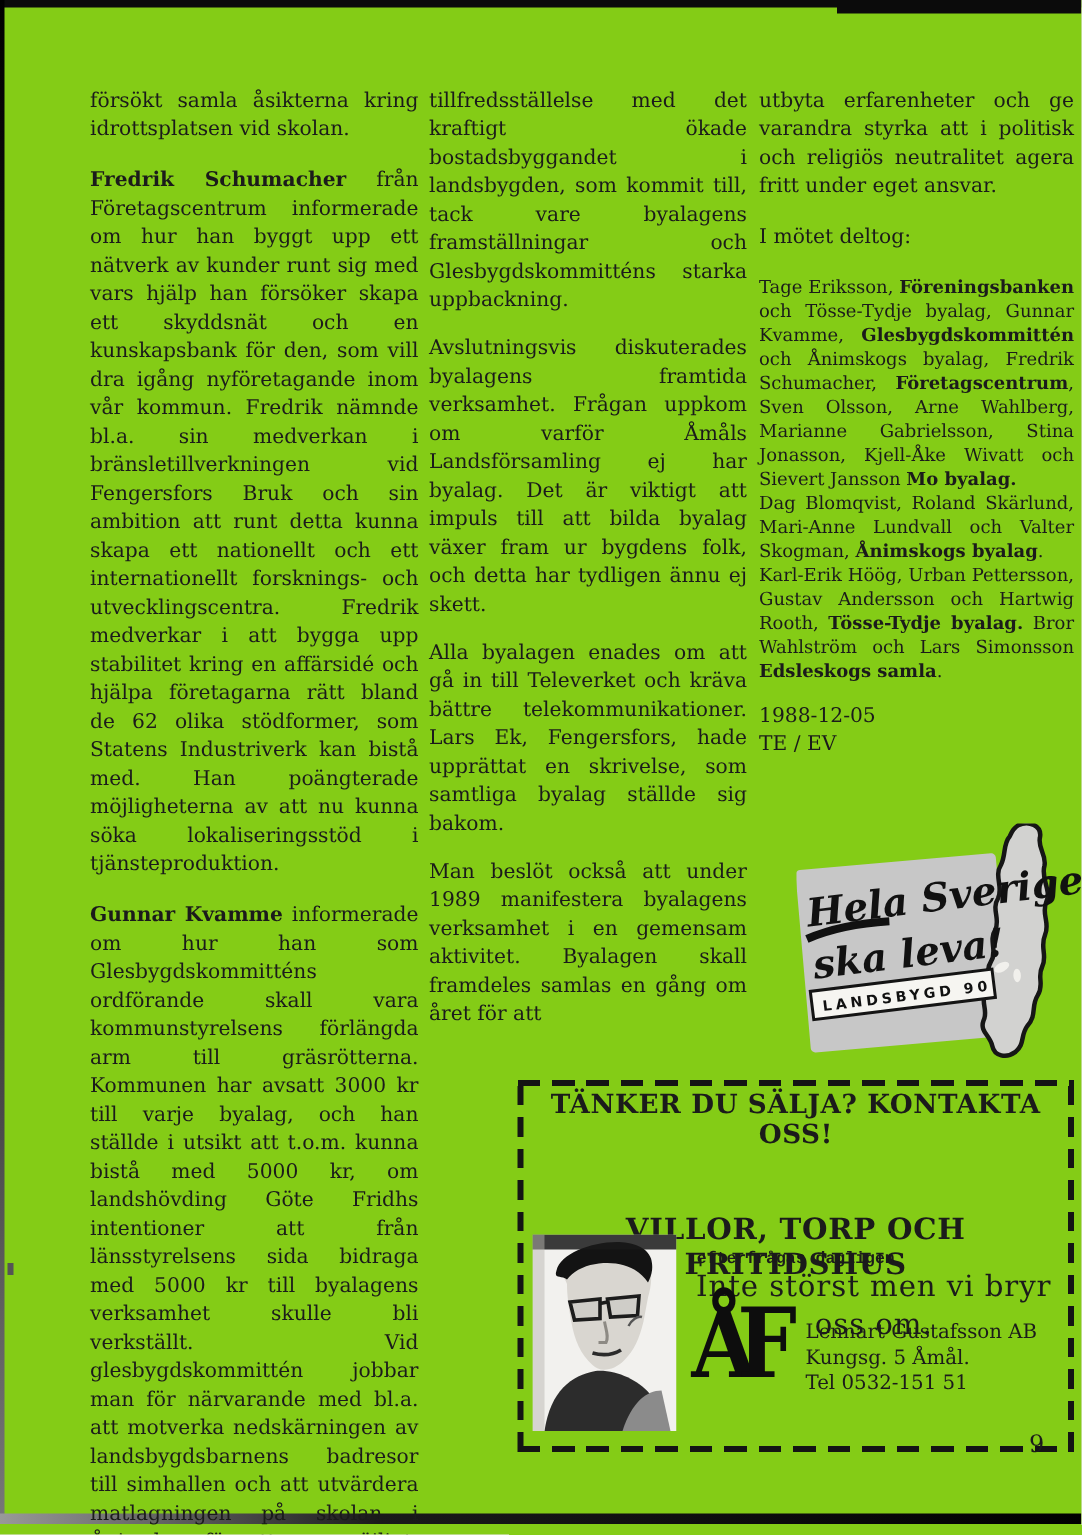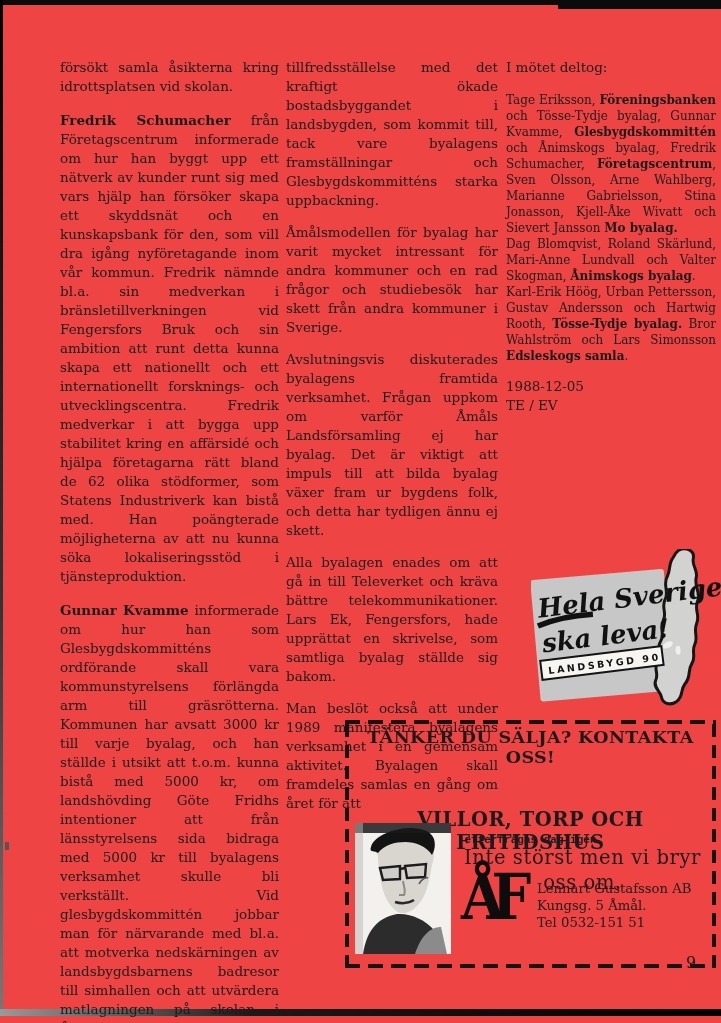--- a/index.html
+++ b/index.html
@@ -1,18 +1,18 @@
 <!DOCTYPE html>
 <html><head>
 <meta charset="utf-8">
 <style>
   html,body { margin:0; padding:0; background:#e8e8e6; }
   .page {
     position:relative; width:721px; height:1023px;
-    background:#ef4444; overflow:hidden;
+    background:#84cc16; overflow:hidden;
     font-family:"DejaVu Serif", serif; color:#1b1b1b;
   }
   
   .edge-top    { position:absolute; top:0; left:0; width:100%; height:5px; background:#0b0b0b; }
   .edge-top-rt { position:absolute; top:0; left:558px; right:0; height:9px; background:#0b0b0b; }
   .edge-left   { position:absolute; top:0; left:0; width:3px; height:1012px;
                  background:linear-gradient(#000 0%, #333 60%, #777 100%); }
   .edge-bottom { position:absolute; top:1009px; left:0; width:100%; height:7px;
                  background:linear-gradient(90deg,#999 0%, #1a1a1a 35%, #000 100%); }
   .speck { position:absolute; left:5px; top:842px; width:4px; height:8px; background:#555; }
@@ -79,28 +79,28 @@
   <div class="speck"></div>
 
   <div class="col" id="col1">
       <p><span>försökt samla åsikterna kring idrottsplatsen vid skolan.</span></p>
       <p><span class="bold">Fredrik Schumacher</span><span> från Företagscentrum informerade om hur han byggt upp ett nätverk av kunder runt sig med vars hjälp han försöker skapa ett skyddsnät och en kunskapsbank för den, som vill dra igång nyföretagande inom vår kommun. Fredrik nämnde bl.a. sin medverkan i bränsletillverkningen vid Fengersfors Bruk och sin ambition att runt detta kunna skapa ett nationellt och ett internationellt forsknings- och utvecklingscentra. Fredrik medverkar i att bygga upp stabilitet kring en affärsidé och hjälpa företagarna rätt bland de 62 olika stödformer, som Statens Industriverk kan bistå med. Han poängterade möjligheterna av att nu kunna söka lokaliseringsstöd i tjänsteproduktion.</span></p>
       <p><span class="bold">Gunnar Kvamme</span><span> informerade om hur han som Glesbygdskommitténs ordförande skall vara kommunstyrelsens förlängda arm till gräsrötterna. Kommunen har avsatt 3000 kr till varje byalag, och han ställde i utsikt att t.o.m. kunna bistå med 5000 kr, om landshövding Göte Fridhs intentioner att från länsstyrelsens sida bidraga med 5000 kr till byalagens verksamhet skulle bli verkställt. Vid glesbygdskommittén jobbar man för närvarande med bl.a. att motverka nedskärningen av landsbygdsbarnens badresor till simhallen och att utvärdera matlagningen på skolan i Ånimskog för att, om möjligt, skapa denna möjlighet vid andra skolor.</span></p>
     </div>
 
   <div class="col" id="col2">
       <p><span>tillfredsställelse med det kraftigt ökade bostadsbyggandet i landsbygden, som kommit till, tack vare byalagens framställningar och Glesbygdskommitténs starka uppbackning.</span></p>
-      <p><span>Åmålsmodellen för byalag har varit mycket intressant för andra kommuner och en rad frågor och studiebesök har skett från andra kommuner i Sverige.</span></p>
       <p><span>Avslutningsvis diskuterades byalagens framtida verksamhet. Frågan uppkom om varför Åmåls Landsförsamling ej har byalag. Det är viktigt att impuls till att bilda byalag växer fram ur bygdens folk, och detta har tydligen ännu ej skett.</span></p>
       <p><span>Alla byalagen enades om att gå in till Televerket och kräva bättre telekommunikationer. Lars Ek, Fengersfors, hade upprättat en skrivelse, som samtliga byalag ställde sig bakom.</span></p>
       <p><span>Man beslöt också att under 1989 manifestera byalagens verksamhet i en gemensam aktivitet. Byalagen skall framdeles samlas en gång om året för att</span></p>
     </div>
 
   <div class="col" id="col3">
     <div>
+        <p><span>utbyta erfarenheter och ge varandra styrka att i politisk och religiös neutralitet agera fritt under eget ansvar.</span></p>
         <p><span>I mötet deltog:</span></p>
       </div>
     <div class="attendees">
         <p><span>Tage Eriksson, </span><span class="bold">Föreningsbanken</span><span> och Tösse-Tydje byalag, Gunnar Kvamme, </span><span class="bold">Glesbygdskommittén</span><span> och Ånimskogs byalag, Fredrik Schumacher, </span><span class="bold">Företagscentrum</span><span>, Sven Olsson, Arne Wahlberg, Marianne Gabrielsson, Stina Jonasson, Kjell-Åke Wivatt och Sievert Jansson </span><span class="bold">Mo byalag.</span></p>
         <p><span>Dag Blomqvist, Roland Skärlund, Mari-Anne Lundvall och Valter Skogman, </span><span class="bold">Ånimskogs byalag</span><span>.</span></p>
         <p><span>Karl-Erik Höög, Urban Pettersson, Gustav Andersson och Hartwig Rooth, </span><span class="bold">Tösse-Tydje byalag.</span><span> Bror Wahlström och Lars Simonsson </span><span class="bold">Edsleskogs samla</span><span>.</span></p>
       </div>
     <div class="dateblock">
       <div>1988-12-05</div>
       <div>TE / EV</div>

